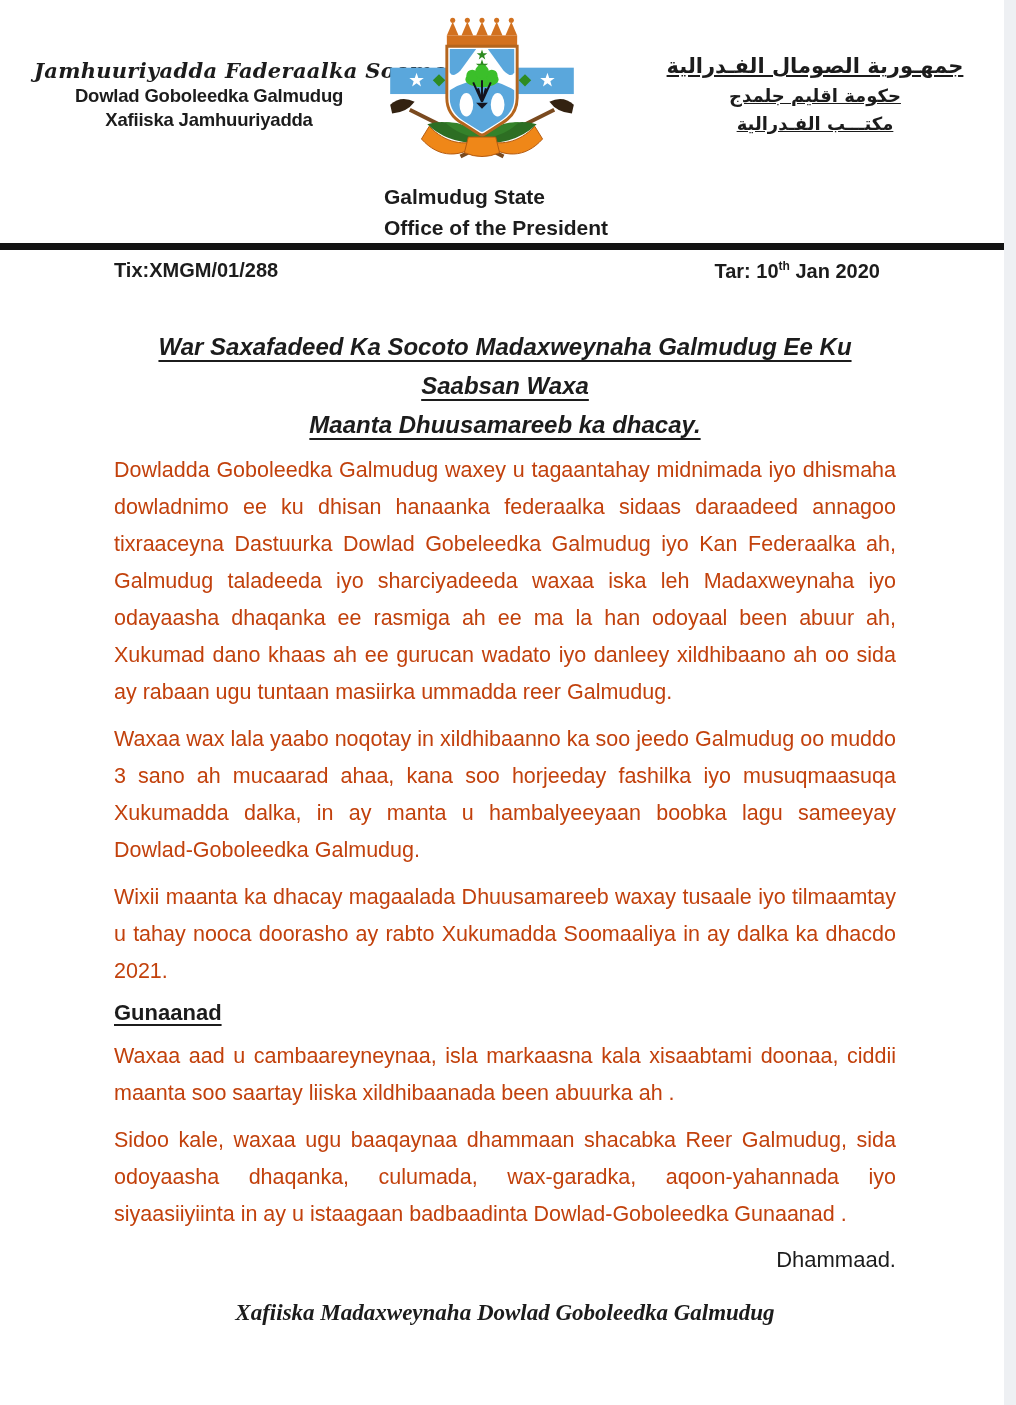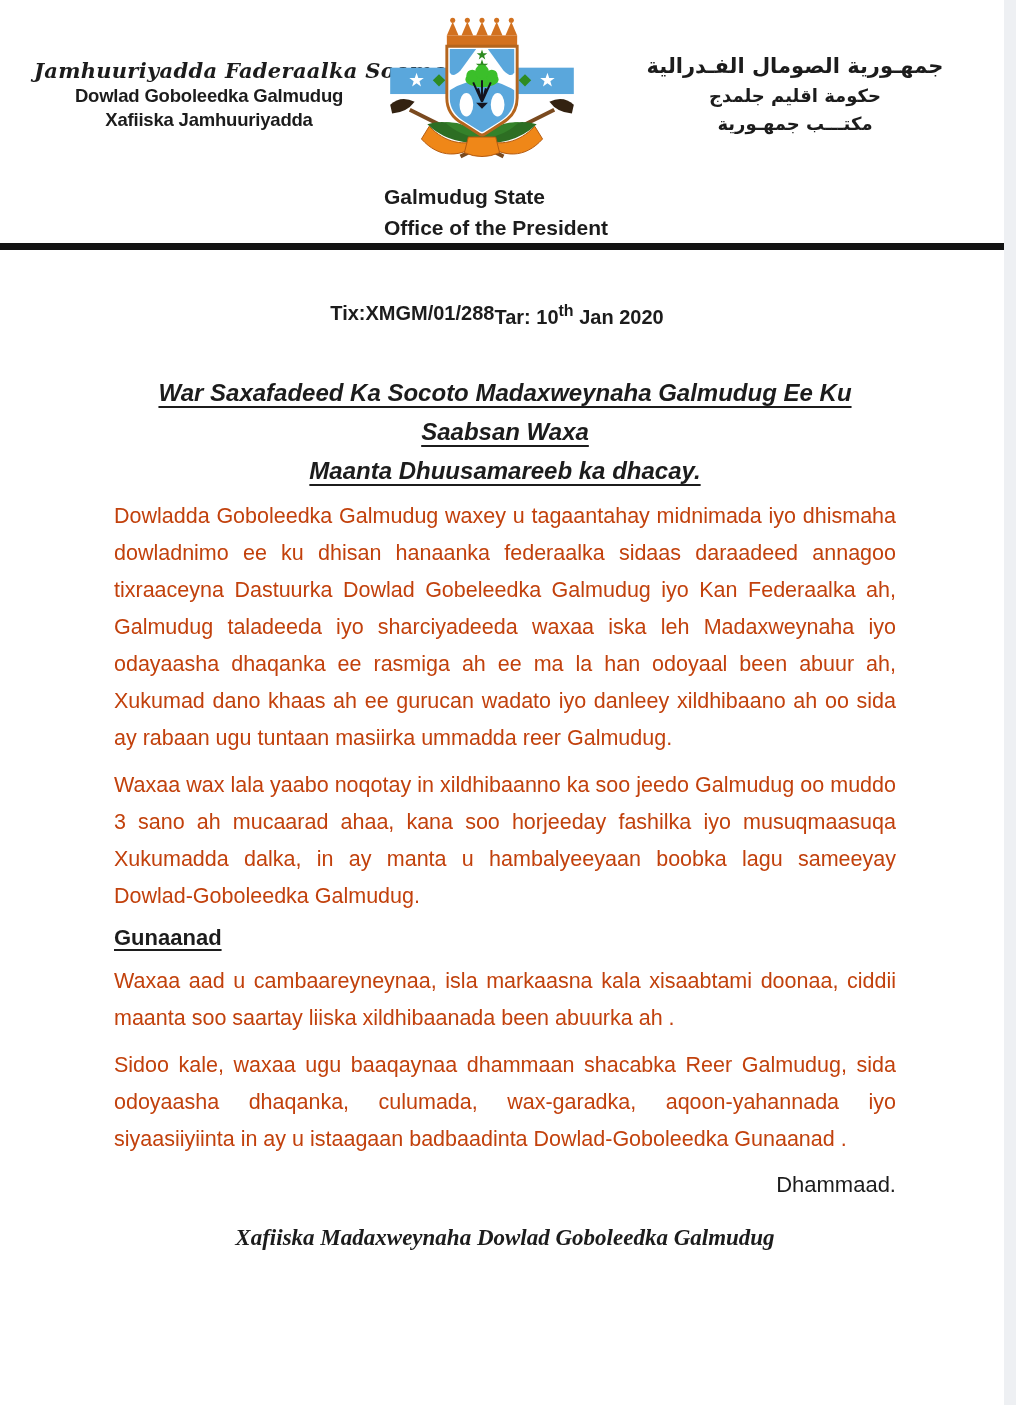--- a/index.html
+++ b/index.html
@@ -10,30 +10,30 @@
   
   .hdr{display:flex;align-items:flex-start;padding-top:12px;}
   .hdr-left{width:350px;padding:46px 0 0 34px;text-align:center;}
   .hdr-left .l1{font-family:"DejaVu Serif",serif;font-style:italic;font-weight:bold;
                 font-size:21px;white-space:nowrap;letter-spacing:.3px;}
   .hdr-left .l2,.hdr-left .l3{font-weight:bold;font-size:18.5px;margin-top:2px;letter-spacing:-.2px;}
   .hdr-center{flex:1;text-align:left;}
   .org,.office{font-size:21px;font-weight:bold;}
   .org{margin-top:1px;}
   .office{margin-top:7px;}
-  .hdr-right{width:330px;padding:42px 56px 0 0;text-align:center;direction:rtl;
-             font-family:"DejaVu Sans",sans-serif;}
+  .hdr-right{width:330px;padding:42px 36px 0 0;text-align:center;direction:rtl;
+             font-family:"DejaVu Sans",sans-serif;text-decoration:underline;}
   .hdr-right .r1{font-weight:bold;font-size:21px;}
   .hdr-right .r2,.hdr-right .r3{font-weight:bold;font-size:18px;margin-top:7px;}
 
   .rule-black{height:7px;background:#131313;margin-top:3px;}
 
-  .ref-row{display:flex;justify-content:center;padding:9px 136px 0 114px;
-           font-weight:bold;font-size:20px;margin-top:43px;}
-  .ref-row sup{font-size:16px;}
+  .ref-row{display:flex;justify-content:space-between;padding:9px 136px 0 114px;
+           font-weight:bold;font-size:20px;}
+  .ref-row sup{font-size:12px;}
 
   main{padding:0 120px 0 114px;}
   .title{margin:44px 0 8px;text-align:center;font-weight:bold;font-style:italic;
          font-size:24px;line-height:39px;}
   .title span{display:block;text-decoration:underline;text-underline-offset:5px;}
 
   .body-par{text-align:justify;font-size:21.5px;line-height:37px;margin:0 0 10px;color:#c2410c;}
   .subhead{font-weight:bold;font-size:22px;text-decoration:underline;
            text-underline-offset:4px;margin:8px 0 12px;}
   .closing{text-align:right;margin:14px 0 0;font-size:22px;}
@@ -117,39 +117,40 @@
           <path d="M94,93 L106,93 L100,99 Z" fill="#14141f"></path>
         </g>
       </svg>
       <div class="org">Galmudug State</div>
       <div class="office">Office of the President</div>
     </div>
 
     <div class="hdr-right">
       <div class="r1">جمهـورية الصومال الفـدرالية</div>
       <div class="r2">حكومة اقليم جلمدج</div>
-      <div class="r3">مكتـــب جمهـورية</div>
+      <div class="r3">مكتـــب الفـدرالية</div>
     </div>
   </header>
 
   <div class="rule-black"></div>
 
   <div class="ref-row">
     <span>Tix:XMGM/01/288</span>
     <span><span>Tar: 10</span><sup>th</sup><span> Jan 2020</span></span>
   </div>
 
   <main>
     <h1 class="title">
       <span>War Saxafadeed Ka Socoto Madaxweynaha Galmudug Ee Ku Saabsan Waxa</span>
       <span>Maanta Dhuusamareeb ka dhacay.</span>
     </h1>
 
     <p class="body-par">Dowladda Goboleedka Galmudug waxey u tagaantahay midnimada iyo dhismaha dowladnimo ee ku dhisan hanaanka federaalka sidaas daraadeed annagoo tixraaceyna Dastuurka Dowlad Gobeleedka Galmudug iyo Kan Federaalka ah, Galmudug taladeeda iyo sharciyadeeda waxaa iska leh Madaxweynaha iyo odayaasha dhaqanka ee rasmiga ah ee ma la han odoyaal been abuur ah, Xukumad dano khaas ah ee gurucan wadato iyo danleey xildhibaano ah oo sida ay rabaan ugu tuntaan masiirka ummadda reer Galmudug.</p>
     <p class="body-par">Waxaa wax lala yaabo noqotay in xildhibaanno ka soo jeedo Galmudug oo muddo 3 sano ah mucaarad ahaa, kana soo horjeeday fashilka iyo musuqmaasuqa Xukumadda dalka, in ay manta u hambalyeeyaan boobka lagu sameeyay Dowlad-Goboleedka Galmudug.</p>
+    <p class="body-par">Wixii maanta ka dhacay magaalada Dhuusamareeb waxay tusaale iyo tilmaamtay u tahay nooca doorasho ay rabto Xukumadda Soomaaliya in ay dalka ka dhacdo 2021.</p>
 
     <h2 class="subhead">Gunaanad</h2>
 
     <p class="body-par">Waxaa aad u cambaareyneynaa, isla markaasna kala xisaabtami doonaa, ciddii maanta soo saartay liiska xildhibaanada been abuurka ah .</p>
     <p class="body-par">Sidoo kale, waxaa ugu baaqaynaa dhammaan shacabka Reer Galmudug, sida odoyaasha dhaqanka, culumada, wax-garadka, aqoon-yahannada iyo siyaasiiyiinta in ay u istaagaan badbaadinta Dowlad-Goboleedka Gunaanad .</p>
 
     <p class="closing">Dhammaad.</p>
     <p class="signature">Xafiiska Madaxweynaha Dowlad Goboleedka Galmudug</p>
   </main>
 

